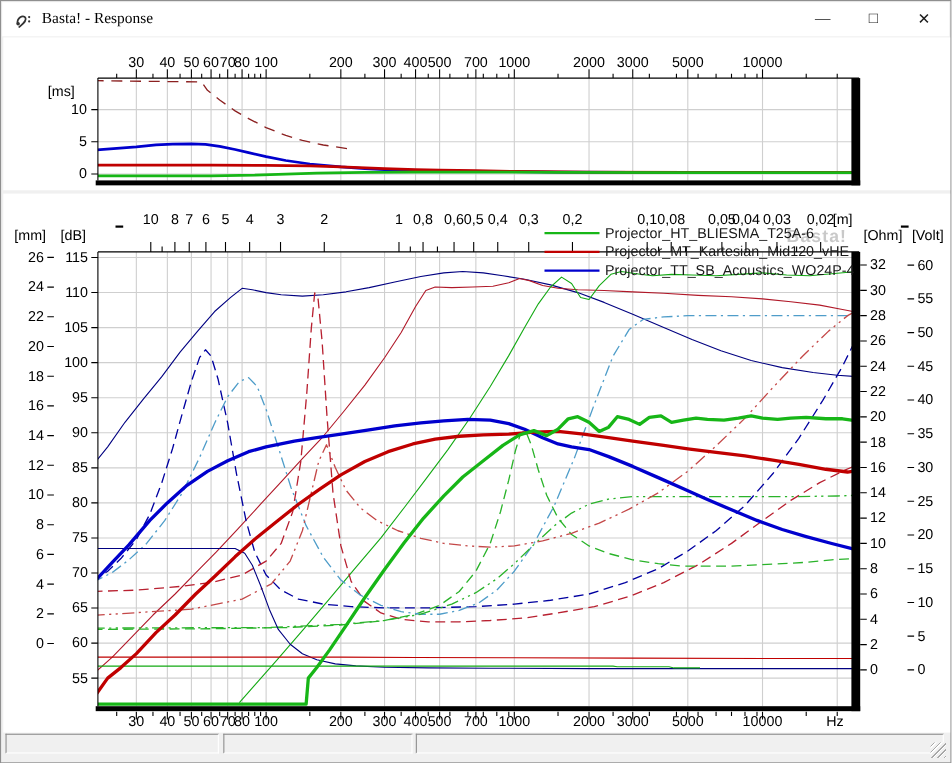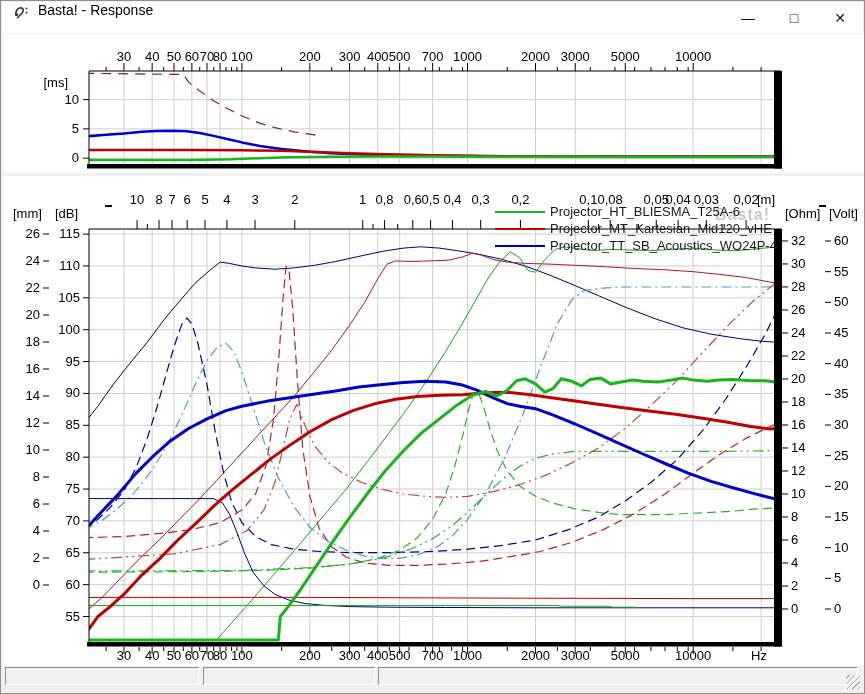--- a/index.html
+++ b/index.html
@@ -1,20 +1,20 @@
 <!DOCTYPE html>
 <html><head>
 <meta charset="utf-8">
 <style>
   html,body{margin:0;padding:0;background:#dcdcdc;}
   .window{position:relative;width:865px;height:694px;background:#f0f0f0;
     border:1px solid #8f8f8f;box-sizing:border-box;overflow:hidden;
     font-family:"Liberation Sans",sans-serif;}
   .titlebar{position:absolute;left:1px;top:1px;right:1px;height:31px;background:#ffffff;
-    display:flex;z-index:5;}
+    display:flex;align-items:center;z-index:5;font-family:Liberation Serif, serif;}
   .appicon{margin-left:10px;width:18px;height:18px;display:inline-block;}
   .title{font-size:14px;color:#000;margin-left:8px;}
   .controls{margin-left:auto;display:flex;height:100%;}
   .ctl{width:46px;height:100%;display:flex;align-items:center;justify-content:center;
     font-size:14px;color:#1a1a1a;cursor:default;}
   #charts{position:absolute;left:0;top:0;z-index:1;}
   .statusbar{position:absolute;left:0;bottom:0;width:100%;height:30px;z-index:5;}
   .statuscell{position:absolute;top:4px;height:18px;background:#f0f0f0;
     border:1px solid;border-color:#8e8e8e #ffffff #ffffff #8e8e8e;box-sizing:border-box;}
   .grip{position:absolute;right:4px;bottom:4px;width:14px;height:14px;

